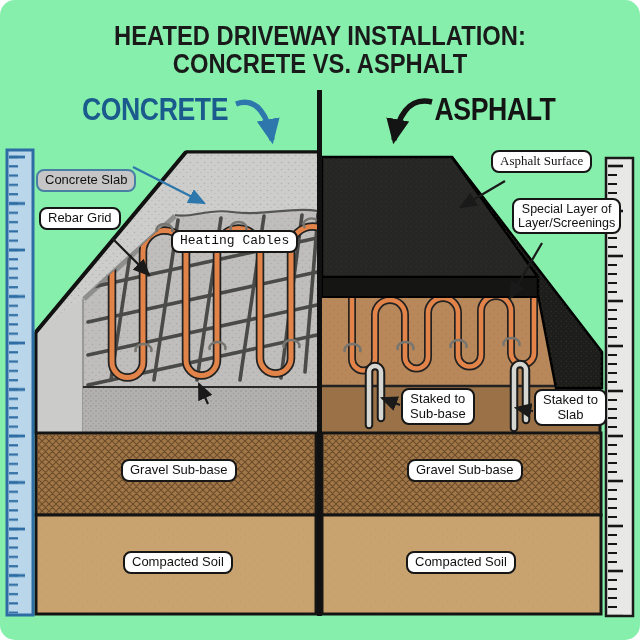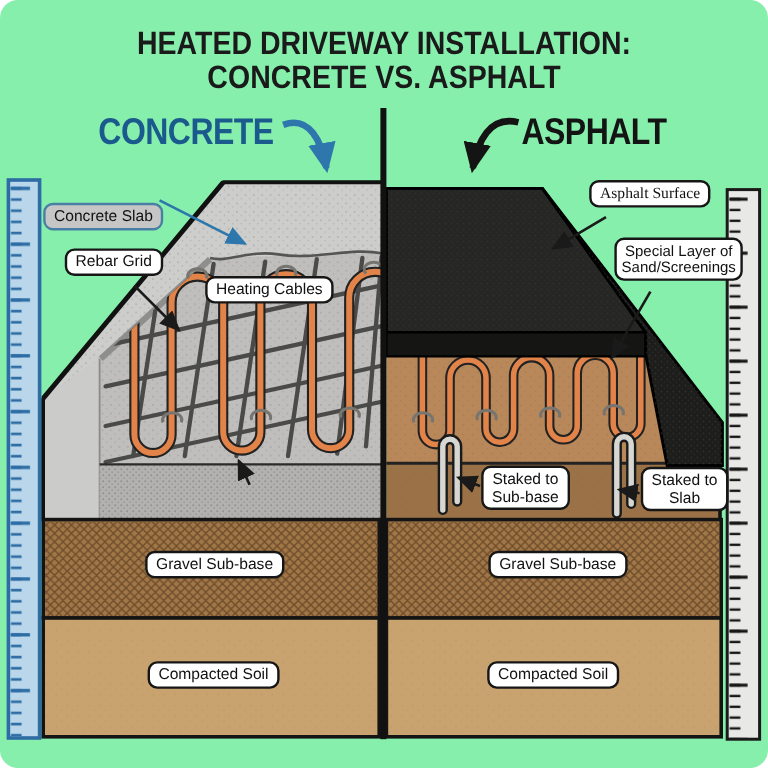--- a/index.html
+++ b/index.html
@@ -12,22 +12,22 @@
   #title-line-2{top:49px;}
   .heading{position:absolute;font-weight:700;font-size:31px;transform:scaleX(.86);
     transform-origin:50% 50%;letter-spacing:-.5px;}
   #heading-concrete{left:55px;top:92px;width:200px;text-align:center;color:#1b5a8c;}
   #heading-asphalt{left:395px;top:92px;width:200px;text-align:center;color:#141414;}
   .lbl{position:absolute;background:#ffffff;border:2.5px solid #161616;border-radius:8px;
     padding:2px 7px;font-size:13px;color:#111;text-align:center;line-height:1.12;
     white-space:nowrap;box-sizing:border-box;}
   .lbl .ln{display:block;white-space:nowrap;}
   #lbl-concrete-slab{left:36px;top:149px;background:#c6c6c6;border-color:#4a7fa5;margin-top:20px;}
-  #lbl-rebar-grid{left:54px;top:207px;}
-  #lbl-heating-cables{left:171px;top:230px;}
+  #lbl-rebar-grid{left:39px;top:207px;}
+  #lbl-heating-cables{left:171px;top:230px;font-family:Liberation Mono, monospace;}
   #lbl-floating{left:152px;top:405px;}
   #lbl-gravel-left{left:121px;top:459px;}
   #lbl-soil-left{left:123px;top:551px;}
   #lbl-asphalt-surface{left:491px;top:150px;font-family:Liberation Serif, serif;}
   #lbl-sand{left:512px;top:198px;font-size:12.5px;padding:2px 4px;}
   #lbl-staked-sub{left:401px;top:388px;}
   #lbl-staked-base{left:534px;top:389px;}
   #lbl-gravel-right{left:407px;top:459px;}
   #lbl-soil-right{left:406px;top:551px;}
 </style>
@@ -246,21 +246,21 @@
 
   <div id="lbl-concrete-slab" class="lbl">Concrete Slab</div>
   <div id="lbl-rebar-grid" class="lbl">Rebar Grid</div>
   <div id="lbl-heating-cables" class="lbl">Heating Cables</div>
   <div id="lbl-gravel-left" class="lbl">Gravel Sub-base</div>
   <div id="lbl-soil-left" class="lbl">Compacted Soil</div>
 
   <div id="lbl-asphalt-surface" class="lbl">Asphalt Surface</div>
   <div id="lbl-sand" class="lbl">
     <span class="ln">Special Layer of</span>
-    <span class="ln">Sand/Screenings</span>
+    <span class="ln">Layer/Screenings</span>
   </div>
   <div id="lbl-staked-sub" class="lbl">
     <span class="ln">Staked to</span>
     <span class="ln">Sub-base</span>
   </div>
   <div id="lbl-staked-base" class="lbl">
     <span class="ln">Staked to</span>
     <span class="ln">Slab</span>
   </div>
   <div id="lbl-gravel-right" class="lbl">Gravel Sub-base</div>

